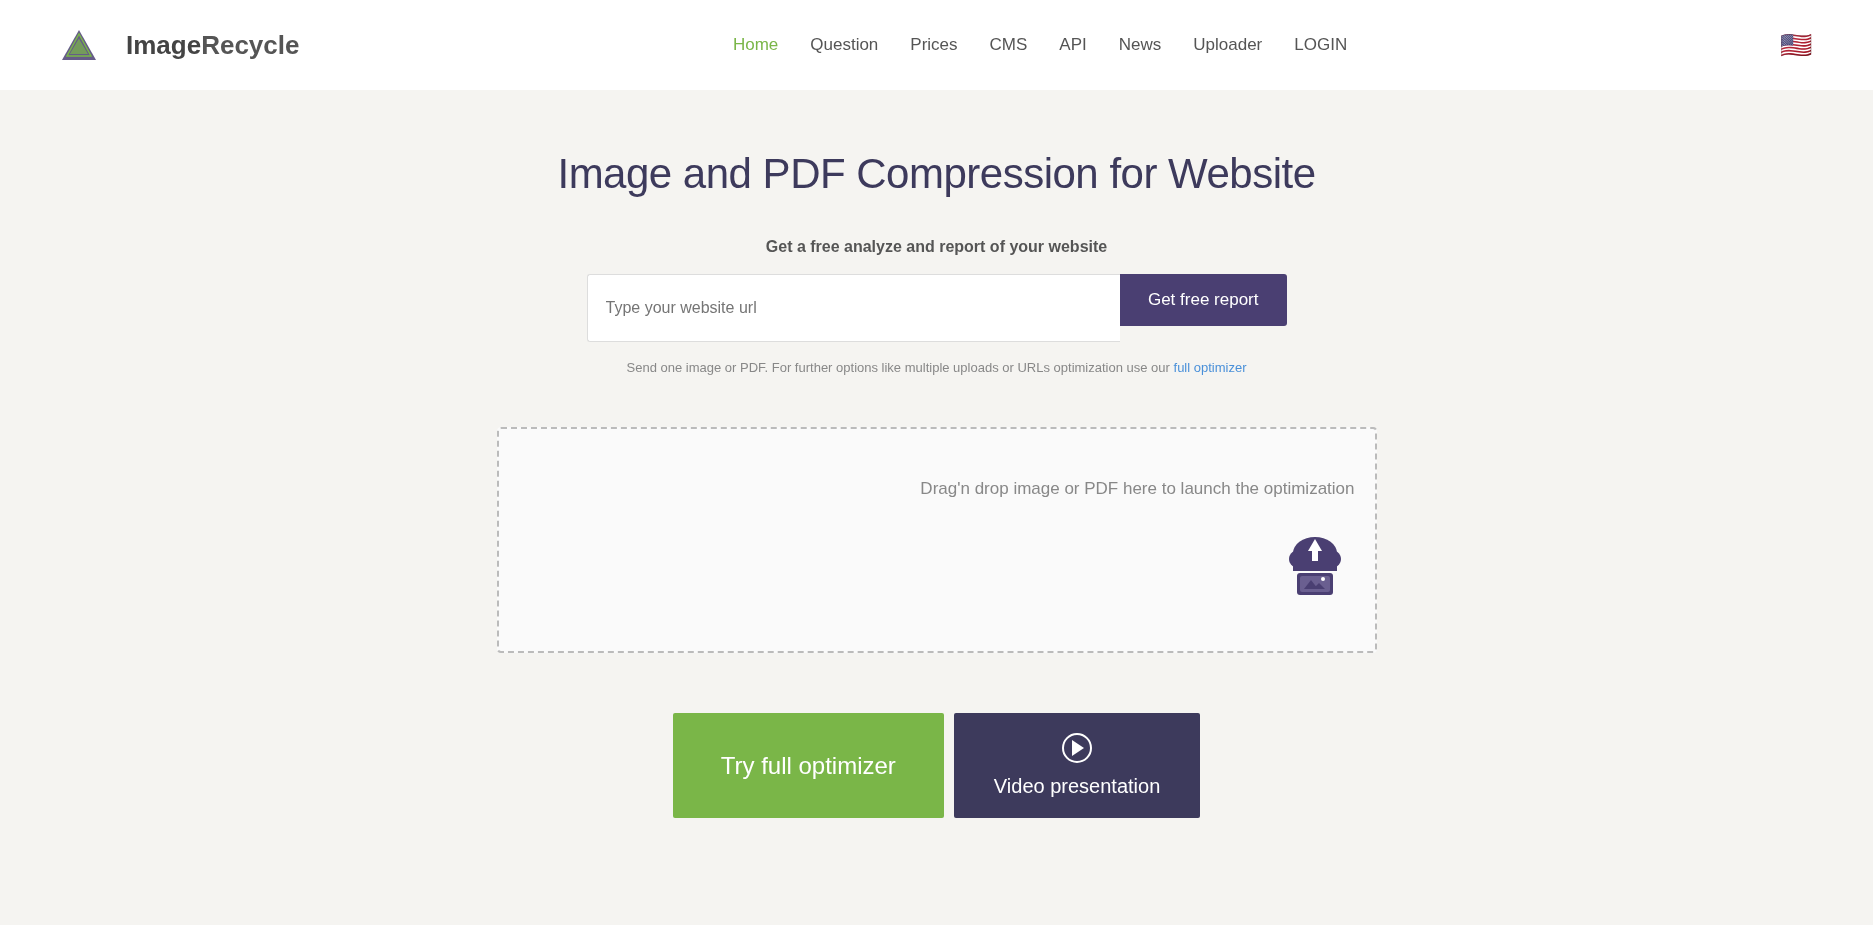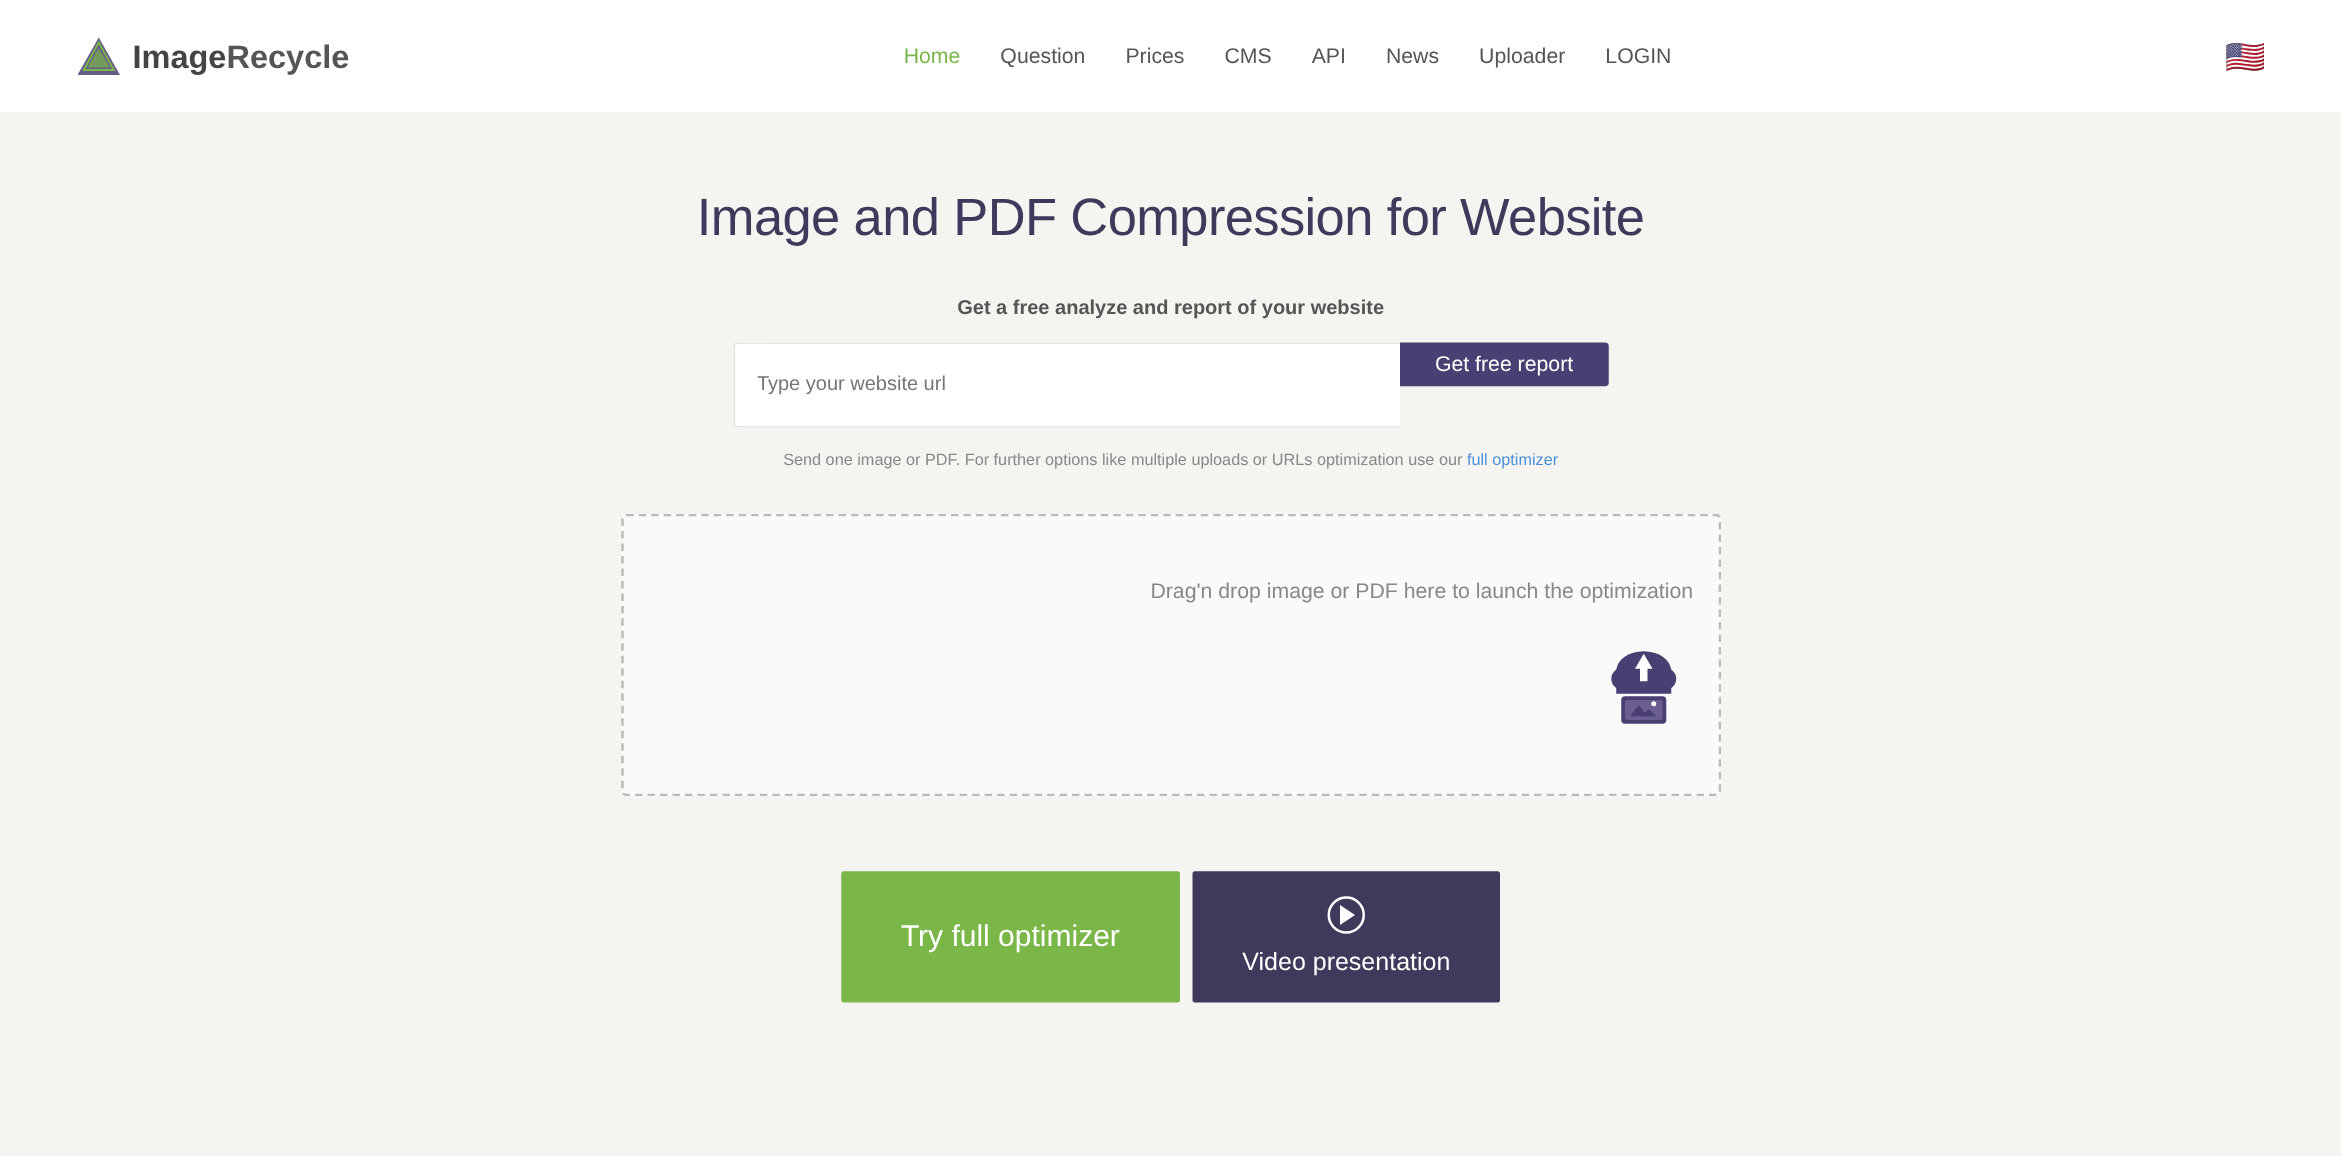--- a/index.html
+++ b/index.html
@@ -30,20 +30,21 @@
     }
     .logo-text {
       font-size: 26px;
       font-weight: 400;
       color: #555;
       letter-spacing: 0;
     }
     .logo-text span {
       font-weight: 700;
       color: #444;
+      margin-left: 20px;
     }
     nav {
       display: flex;
       align-items: center;
       gap: 32px;
     }
     nav a {
       text-decoration: none;
       font-size: 17px;
       color: #555;
@@ -100,37 +101,37 @@
       border: 1px solid #ddd;
       border-right: none;
       padding: 0 18px;
       font-size: 16px;
       color: #7f1d1d;
       outline: none;
       background: #fff;
       border-radius: 3px 0 0 3px;
     }
     .get-report-btn {
-      height: 35px;
+      height: 52px;
       background-color: #4a3f72;
       color: #fff;
       border: none;
       padding: 0 28px;
       font-size: 17px;
       cursor: pointer;
       border-radius: 0 3px 3px 0;
       white-space: nowrap;
       font-weight: 400;
     }
 
     .helper-text {
       font-size: 13px;
       color: #888;
       text-align: center;
-      margin-bottom: 36px;
+      margin-bottom: 52px;
     }
     .helper-text a {
       color: #4a90d9;
       text-decoration: none;
     }
 
     
     .drop-zone {
       width: 880px;
       border: 2px dashed #bbb;

